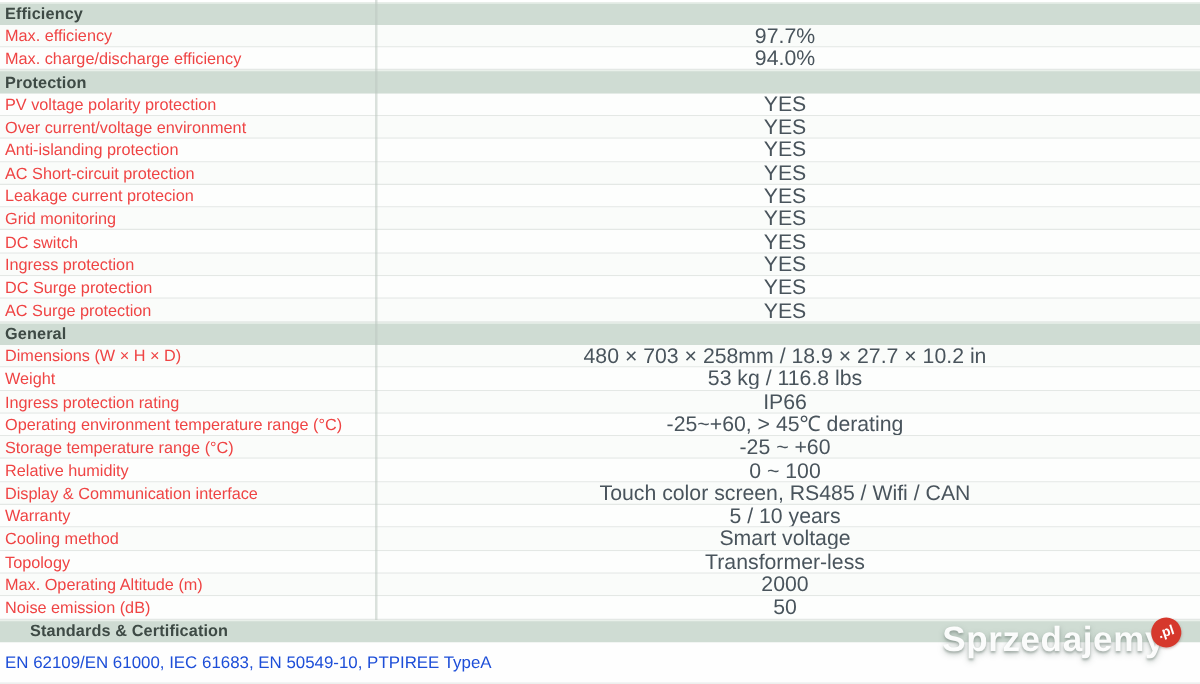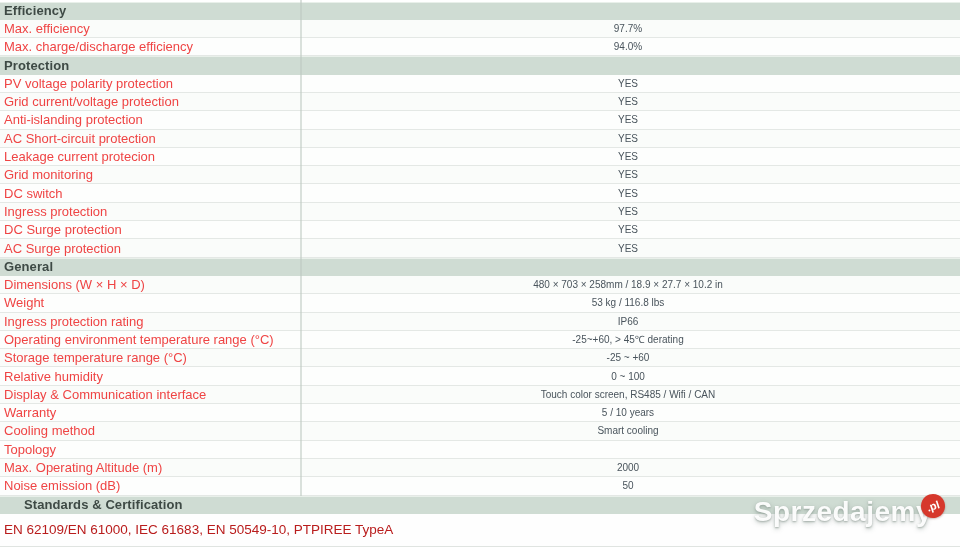--- a/index.html
+++ b/index.html
@@ -42,32 +42,32 @@
     width: 301px;
     padding-left: 4px;
     font-size: 13px;
     color: #ef4444;
     line-height: 17px;
   }
   .cell.value {
     flex: 1;
     text-align: center;
     padding-right: 5px;
-    font-size: 10px;
+    font-size: 17px;
     color: #49545c;
     line-height: 17px;
   }
   .r.footer {
     flex: 1 1 auto;
     background: #fefefe;
     align-items: center;
   }
   .footer-text {
     font-size: 13.5px;
-    color: #b91c1c;
+    color: #1d4ed8;
     padding-left: 4px;
     white-space: nowrap;
   }
   .vline {
     position: absolute;
     left: 300px;
     top: 0;
     width: 2px;
     height: 496px;
     background: rgba(190, 201, 193, 0.55);
@@ -131,21 +131,21 @@
   <div class="r section" style="background: rgb(207, 220, 211); align-items: center;">
     <span class="s-label">Protection</span>
   </div>
 
   <div class="r spec">
     <div class="cell label">PV voltage polarity protection</div>
     <div class="cell value">YES</div>
   </div>
 
   <div class="r spec">
-    <div class="cell label">Grid current/voltage protection</div>
+    <div class="cell label">Over current/voltage environment</div>
     <div class="cell value">YES</div>
   </div>
 
   <div class="r spec">
     <div class="cell label">Anti-islanding protection</div>
     <div class="cell value">YES</div>
   </div>
 
   <div class="r spec">
     <div class="cell label">AC Short-circuit protection</div>
@@ -221,25 +221,26 @@
     <div class="cell value">Touch color screen, RS485 / Wifi / CAN</div>
   </div>
 
   <div class="r spec">
     <div class="cell label">Warranty</div>
     <div class="cell value">5 / 10 years</div>
   </div>
 
   <div class="r spec">
     <div class="cell label">Cooling method</div>
-    <div class="cell value">Smart cooling</div>
+    <div class="cell value">Smart voltage</div>
   </div>
 
   <div class="r spec">
     <div class="cell label">Topology</div>
+    <div class="cell value">Transformer-less</div>
   </div>
 
   <div class="r spec">
     <div class="cell label">Max. Operating Altitude (m)</div>
     <div class="cell value">2000</div>
   </div>
 
   <div class="r spec">
     <div class="cell label">Noise emission (dB)</div>
     <div class="cell value">50</div>

